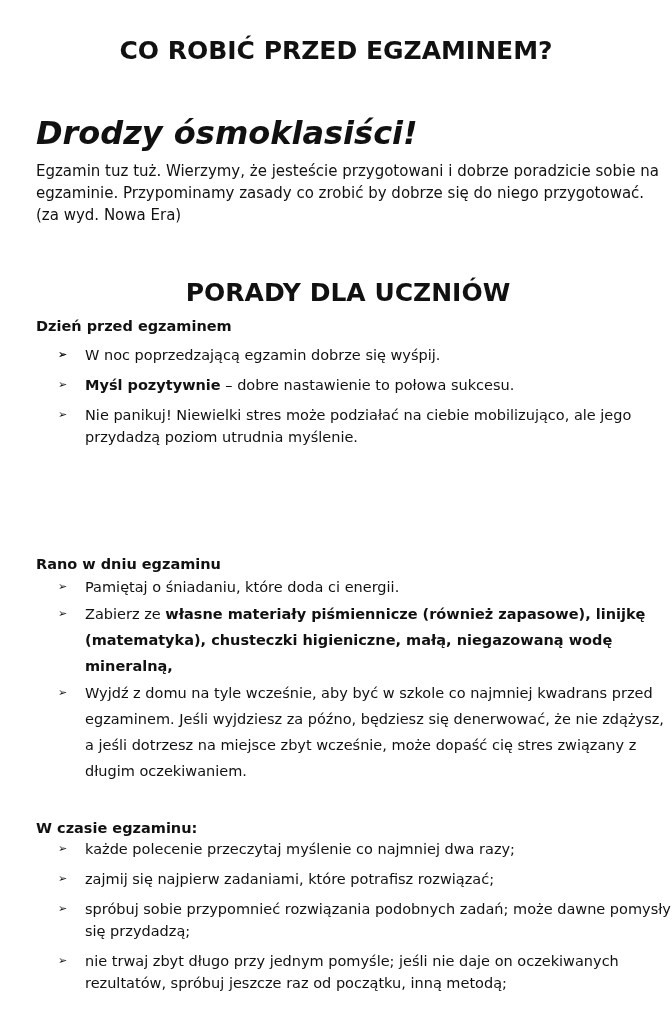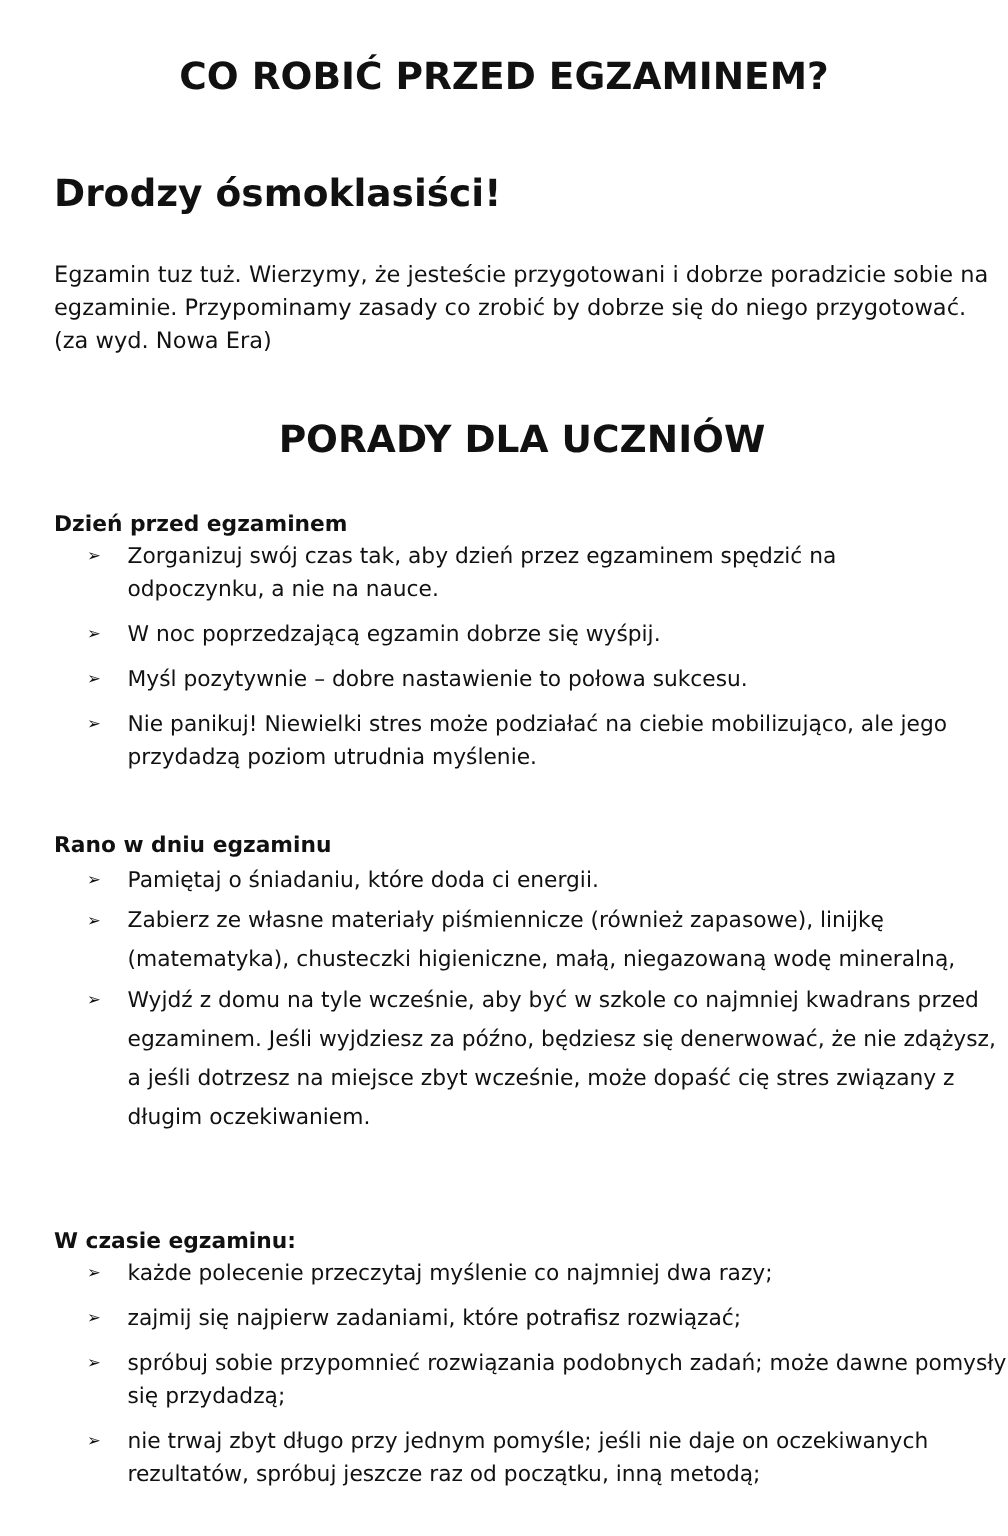--- a/index.html
+++ b/index.html
@@ -6,65 +6,64 @@
   body {
     width: 672px; height: 1024px; overflow: hidden; position: relative;
     font-family: "DejaVu Sans", sans-serif; color: #111111;
   }
   .page { position: absolute; left: 0; top: 0; width: 672px; height: 1024px; }
   .title {
     position: absolute; left: 0; width: 672px; top: 36px; text-align: center;
     font-size: 25px; font-weight: bold; letter-spacing: 0px; margin: 0;
   }
   .greeting {
-    position: absolute; left: 36px; top: 114px; font-size: 25px; font-weight: bold; margin: 0;
+    position: absolute; left: 36px; top: 114px; font-size: 32px; font-weight: bold; margin: 0; font-style: italic;
   }
   .intro {
-    position: absolute; left: 36px; top: 172px; width: 630px;
+    position: absolute; left: 36px; top: 160px; width: 630px;
     font-size: 15px; line-height: 22px; margin: 0;
   }
   .subtitle {
     position: absolute; left: 0; width: 672px; top: 266px; text-align: center;
     font-size: 25px; font-weight: bold; margin: 12px;
   }
   .section { position: absolute; left: 36px; width: 636px; }
   .section-heading { font-size: 14.5px; font-weight: bold; margin: 0; line-height: 20px; white-space: nowrap; }
   ul.tips { list-style: none; margin: 0; padding: 0; }
   ul.tips li {
     position: relative; padding-left: 49px; font-size: 14.5px; white-space: normal;
   }
   .bullet {
     position: absolute; left: 22px; font-size: 11px; top: 0;
   }
-  .s1 { top: 340px; }
+  .s1 { top: 316px; }
   .s1 li { line-height: 22px; margin-bottom: 8px; }
   .s1 li .bullet { line-height: 22px; }
   .s2 { top: 554px; }
   .s2 li { line-height: 26px; margin-bottom: 1px; }
   .s2 li .bullet { line-height: 26px; }
   .s3 { top: 818px; }
   .s3 li { line-height: 22px; margin-bottom: 8px; }
   .s3 li .bullet { line-height: 22px; }
-  b { font-weight: normal; text-align: right; }
+  b { font-weight: bold; text-align: right; }
 </style>
 </head>
 <body>
 
 <div class="page">
   <h1 class="title">CO ROBIĆ PRZED EGZAMINEM?</h1>
   <h2 class="greeting">Drodzy ósmoklasiści!</h2>
   <p class="intro">Egzamin tuz tuż. Wierzymy, że jesteście przygotowani i dobrze poradzicie sobie na egzaminie. Przypominamy zasady co zrobić by dobrze się do niego przygotować. (za wyd. Nowa Era)</p>
   <h2 class="subtitle">PORADY DLA UCZNIÓW</h2>
 
   <div class="section s1">
     <p class="section-heading">Dzień przed egzaminem</p>
     <ul class="tips">
       <li style="padding-right:60px">
         <span class="bullet">➢</span>
-        <span>Zorganizuj swój czas tak, aby dzień przez egzaminem spędzić na odpoczynku, a nie na nauce.</span>
       </li>
       <li>
         <span class="bullet">➢</span>
         <span>W noc poprzedzającą egzamin dobrze się wyśpij.</span>
       </li>
       <li>
         <span class="bullet">➢</span>
         <b>Myśl pozytywnie</b><span> – dobre nastawienie to połowa sukcesu.</span>
       </li>
       <li style="margin-right:-16px">

